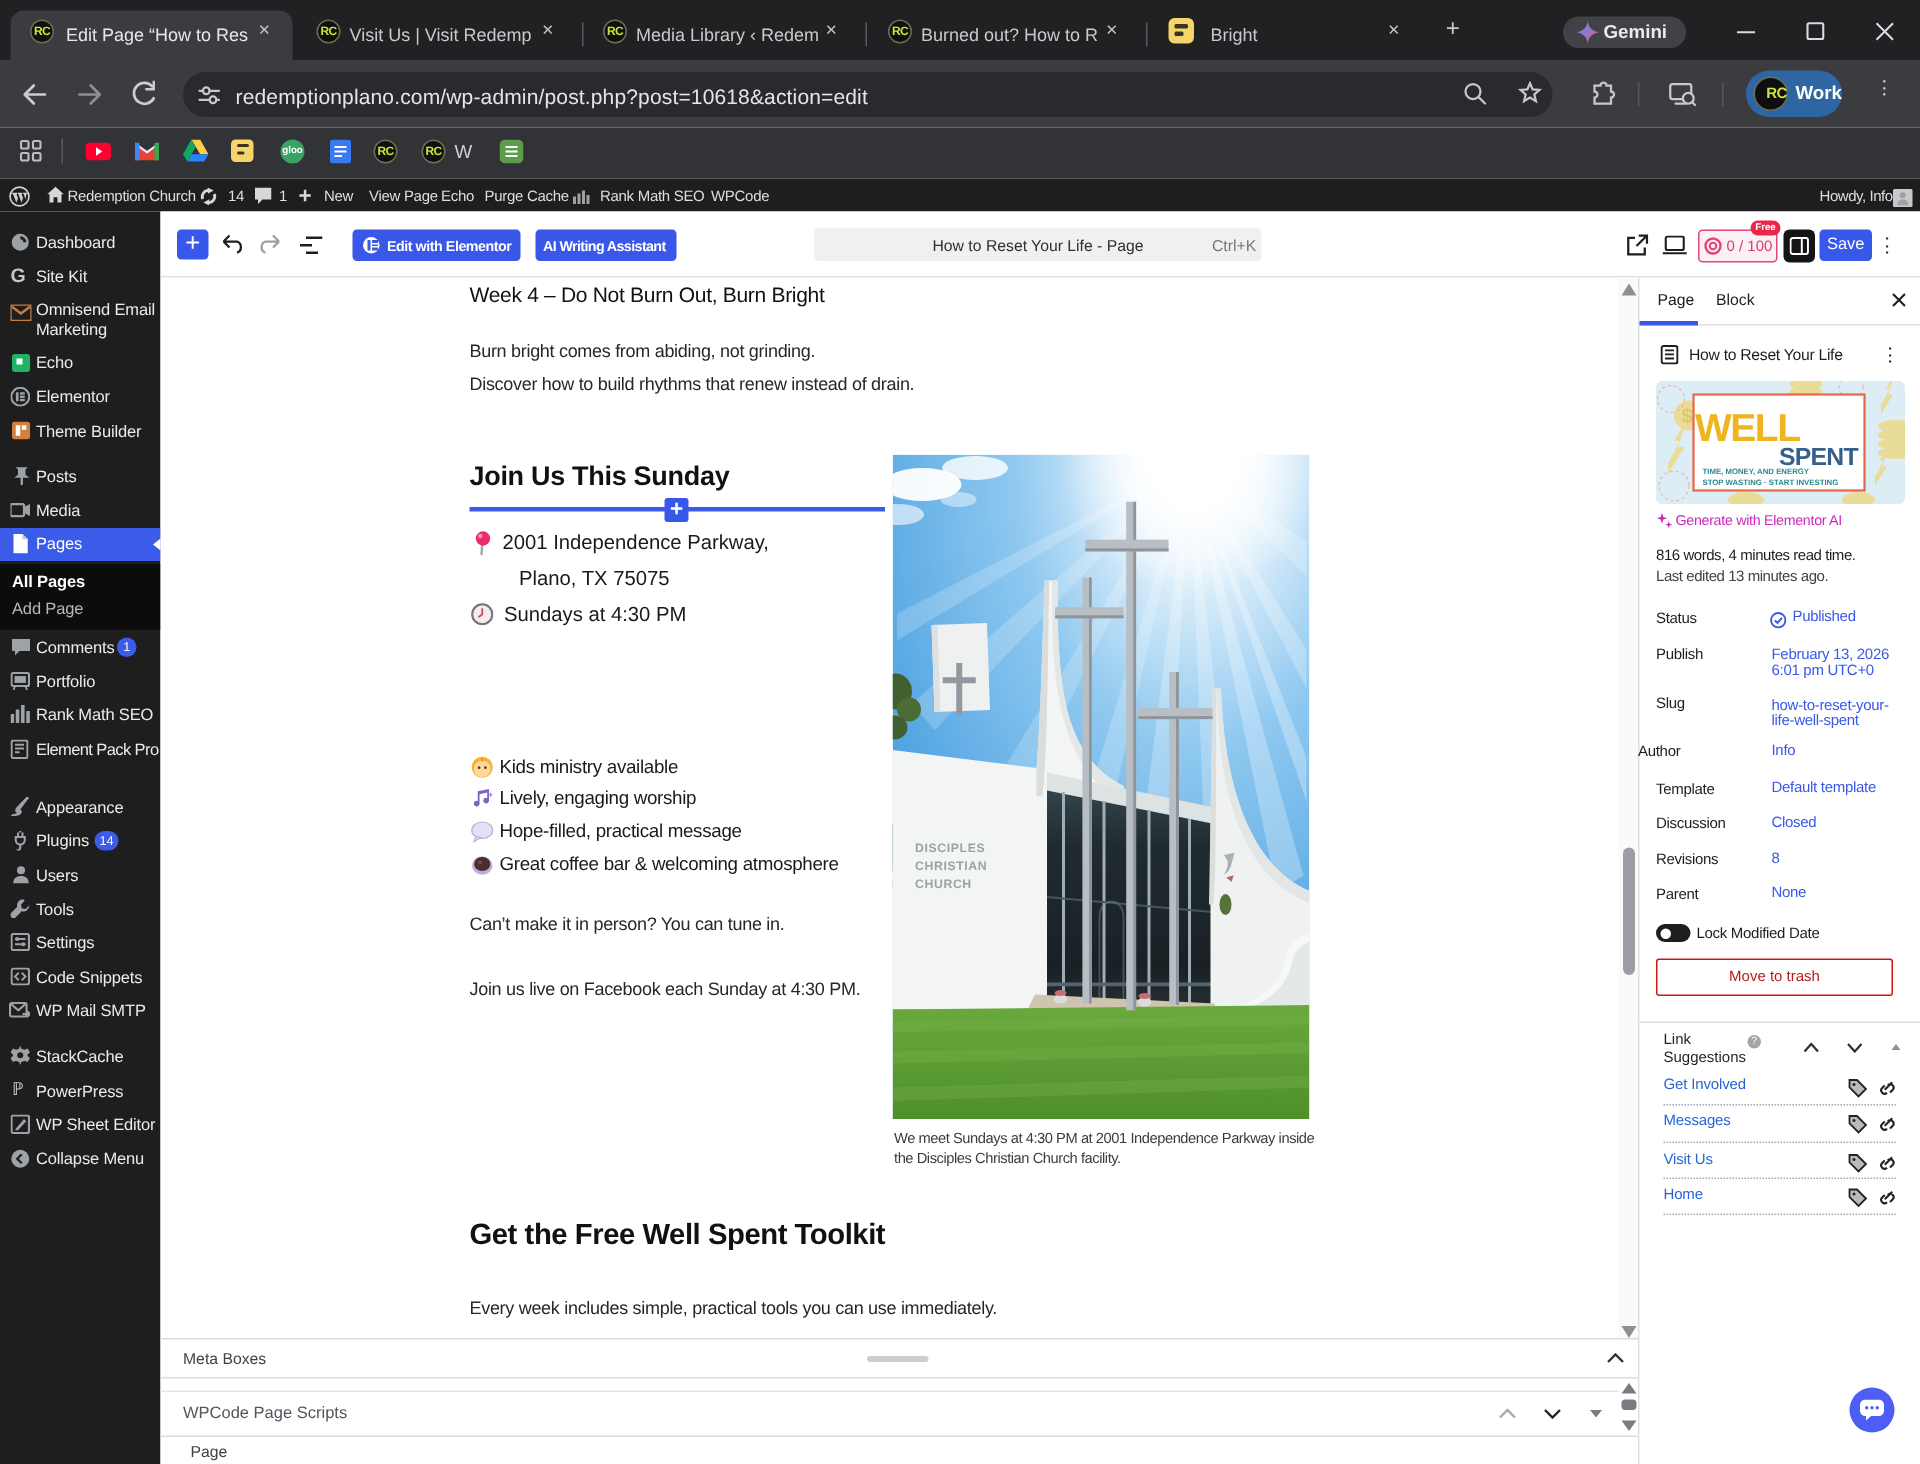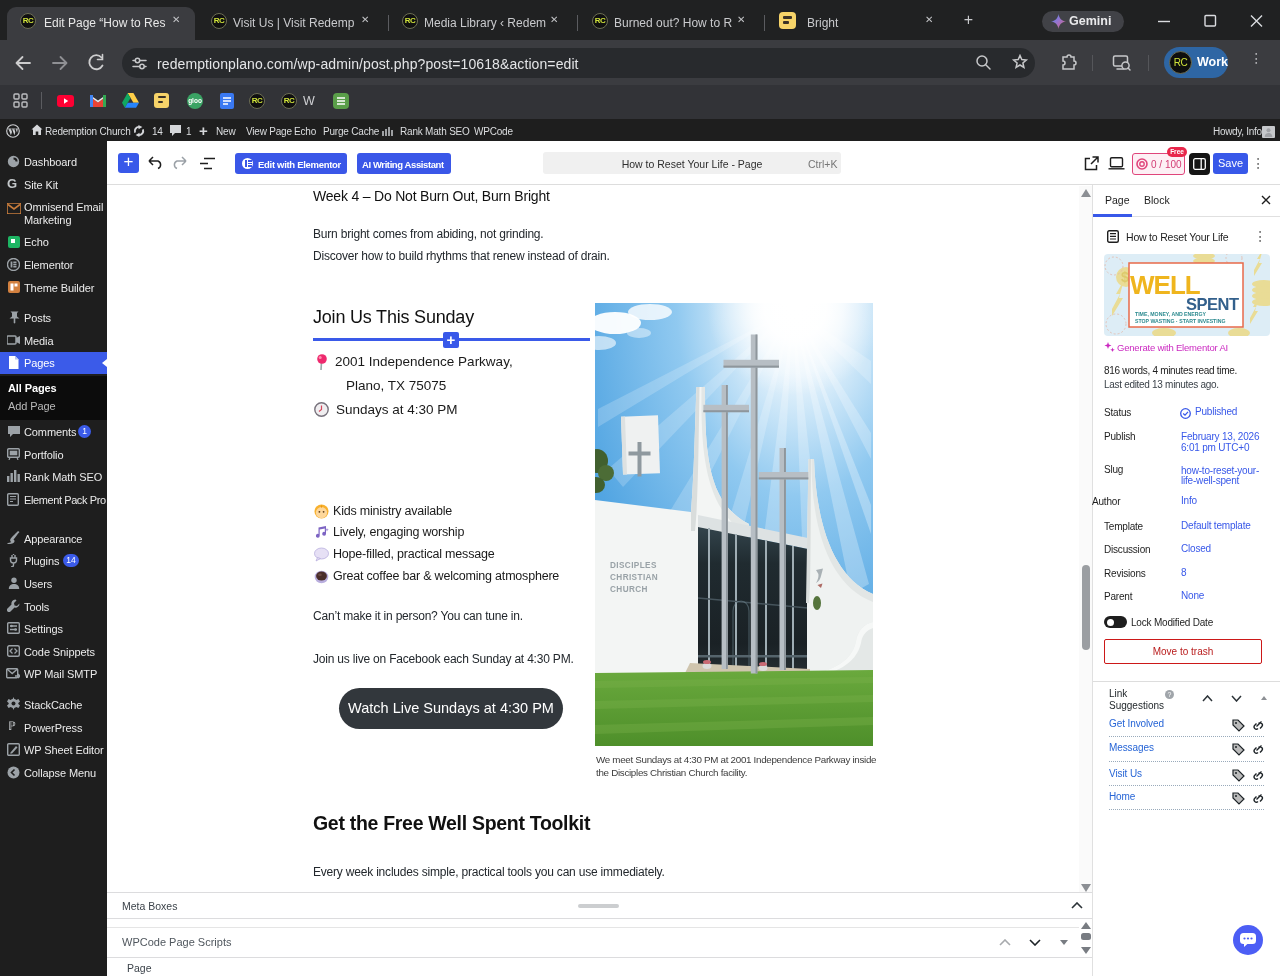--- a/index.html
+++ b/index.html
@@ -110,21 +110,21 @@
   <svg class="abs" style="left:1112px;top:54px;" width="20" height="18" viewBox="0 0 20 18">
     <g fill="none" stroke="#c7c8ca" stroke-width="1.5" stroke-linecap="round">
       <rect x="1.5" y="2" width="14" height="10" rx="1.5"></rect>
       <path d="M5 15 H12"></path>
       <circle cx="13.5" cy="11.5" r="3.6" fill="#3b3c40" stroke="#c7c8ca"></circle>
       <path d="M16 14 L18 16"></path>
     </g>
   </svg>
   <div class="abs tsep" style="left:1148px;top:55px;background:#55565a;"></div>
   <div class="abs" style="left:1164px;top:47px;width:64px;height:31px;border-radius:16px;background:#2e66a4;"></div>
-  <div class="abs" style="left:1169px;top:51px;width:23px;height:23px;border-radius:50%;background:#0e0e0e;border:1px solid #6d6e54;color:#cfe23a;font-weight:normal;font-size:10px;line-height:21px;text-align:center;letter-spacing:-0.5px;">RC</div>
+  <div class="abs" style="left:1169px;top:51px;width:23px;height:23px;border-radius:50%;background:#0e0e0e;border:1px solid #6d6e54;color:#cfe23a;font-weight:bold;font-size:10px;line-height:21px;text-align:right;letter-spacing:-0.5px;">RC</div>
   <div class="abs" style="left:1197px;top:55px;font-size:12.5px;font-weight:bold;color:#fff;">Work</div>
   <div class="abs" style="left:1255px;top:52px;color:#c7c8ca;font-size:4px;line-height:4.6px;letter-spacing:0;">●<br>●<br>●</div>
 
   <svg class="abs" style="left:13px;top:93px;" width="15" height="15" viewBox="0 0 15 15">
     <g fill="none" stroke="#bdbec1" stroke-width="1.4">
       <rect x="1" y="1" width="5" height="5" rx="1"></rect>
         <rect x="9" y="1" width="5" height="5" rx="1"></rect>
       <rect x="1" y="9" width="5" height="5" rx="1"></rect>
         <rect x="9" y="9" width="5" height="5" rx="1"></rect>
     </g>
@@ -393,21 +393,21 @@
       <path d="M8.2 1 V11" stroke="#fff" stroke-width="1.3"></path>
     </svg>
   <div class="abs" style="left:1213px;top:153px;width:35px;height:21px;background:#3858e9;border-radius:3px;color:#fff;font-size:11px;line-height:21px;text-align:center;">Save</div>
   <div class="abs" style="left:1257px;top:157px;color:#1e1e1e;font-size:3.6px;line-height:4.6px;">●<br>●<br>●</div>
   <style>.ebt{font-size:9.5px;font-weight:bold;color:#fff;line-height:12px;white-space:nowrap;}</style>
 
   <div class="abs" id="content" style="left:107px;top:185px;width:985px;height:791px;background:#fff;"></div>
   <div class="abs" style="left:313px;top:188px;font-size:14px;font-weight:normal;color:#111;letter-spacing:-0.2px;">Week 4 – Do Not Burn Out, Burn Bright</div>
   <div class="abs ptxt" style="left:313px;top:227px;">Burn bright comes from abiding, not grinding.</div>
   <div class="abs ptxt" style="left:313px;top:249px;">Discover how to build rhythms that renew instead of drain.</div>
-  <div class="abs" style="left:313px;top:307px;font-size:18px;font-weight:normal;color:#111;letter-spacing:-0.2px;">Join Us This Sunday</div>
+  <div class="abs" style="left:313px;top:307px;font-size:18px;font-weight:bold;color:#111;letter-spacing:-0.2px;">Join Us This Sunday</div>
   <div class="abs" style="left:313px;top:338px;width:277px;height:3px;background:#3a5ae9;"></div>
   <div class="abs" style="left:443px;top:331.5px;width:16px;height:16px;background:#3858e9;border-radius:2px;color:#fff;font-size:15px;line-height:15px;text-align:center;font-weight:bold;">+</div>
   <svg class="abs" style="left:316px;top:354px;" width="12" height="17" viewBox="0 0 12 17">
       <path d="M5.5 8 L5 16" stroke="#9aa" stroke-width="1.6"></path>
       <circle cx="6" cy="5" r="4.8" fill="#ee2a6e"></circle>
       <circle cx="4.2" cy="3.4" r="1.5" fill="#ff8fb0"></circle>
     </svg>
   <div class="abs atxt" style="left:335px;top:354px;">2001 Independence Parkway,</div>
   <div class="abs atxt" style="left:346px;top:378px;">Plano, TX 75075</div>
   <svg class="abs" style="left:314px;top:402px;" width="15" height="15" viewBox="0 0 15 15">
@@ -436,21 +436,20 @@
     </svg>
   <div class="abs ltxt" style="left:333px;top:547px;">Hope-filled, practical message</div>
   <svg class="abs" style="left:314px;top:569px;" width="15" height="15" viewBox="0 0 15 15">
       <ellipse cx="7.5" cy="8" rx="6.8" ry="6.2" fill="#b9aede"></ellipse>
       <ellipse cx="7.5" cy="7" rx="5.4" ry="4.6" fill="#4a2e2a"></ellipse>
       <ellipse cx="6" cy="5.8" rx="1.8" ry="1.2" fill="#6b4a44"></ellipse>
     </svg>
   <div class="abs ltxt" style="left:333px;top:569px;">Great coffee bar &amp; welcoming atmosphere</div>
   <div class="abs ptxt" style="left:313px;top:609px;">Can’t make it in person? You can tune in.</div>
   <div class="abs ptxt" style="left:313px;top:652px;">Join us live on Facebook each Sunday at 4:30 PM.</div>
-  <div class="abs btn" style="left:339px;top:688px;width:224px;height:41px;">Watch Live Sundays at 4:30 PM</div>
   <div class="abs cap" style="left:596px;top:753px;width:310px;letter-spacing:-0.3px;">We meet Sundays at 4:30 PM at 2001 Independence Parkway inside<br>the Disciples Christian Church facility.</div>
   <div class="abs" style="left:313px;top:812px;font-size:19.5px;font-weight:bold;color:#111;letter-spacing:-0.3px;">Get the Free Well Spent Toolkit</div>
   <div class="abs ptxt" style="left:313px;top:865px;">Every week includes simple, practical tools you can use immediately.</div>
   <div id="churchimg" class="abs" style="left:595px;top:303px;width:278px;height:443px;overflow:hidden;">
   <svg width="278" height="443" viewBox="0 0 278 443">
     <defs>
       <radialGradient id="sky" cx="0.73" cy="0.0" r="1.15">
         <stop offset="0" stop-color="#ffffff"></stop>
         <stop offset="0.14" stop-color="#e8f4fc"></stop>
         <stop offset="0.38" stop-color="#90c9f0"></stop>

